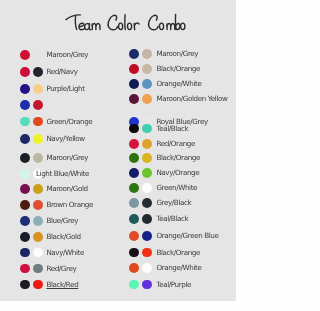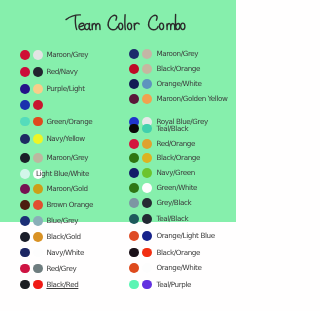--- a/index.html
+++ b/index.html
@@ -1,17 +1,17 @@
 <!DOCTYPE html>
 <html><head>
 <meta charset="utf-8">
 <style>
   html,body{margin:0;padding:0;}
   body{width:236px;height:311px;background:#fffefe;font-family:"Liberation Sans",sans-serif;overflow:hidden;}
-  .page{position:relative;width:236px;height:222px;background:#86efac;}
+  .page{position:relative;width:236px;height:301px;background:#e5e5e5;}
   .title-wrap{position:absolute;left:0;top:0;width:236px;height:40px;}
   .title-wrap svg{display:block;}
   .col{position:absolute;}
   .col-left{left:0;top:0;}
   .col-right{left:0;top:0;}
   .row{position:absolute;left:0;width:236px;height:11px;}
   .sw{position:absolute;top:0;width:9.9px;height:9.9px;border-radius:50%;}
   .lbl{position:absolute;top:0px;font-family:"DejaVu Sans",sans-serif;font-size:7.2px;letter-spacing:-0.4px;line-height:9.9px;color:#3c3c3c;white-space:nowrap;}
 </style>
 </head>
@@ -160,41 +160,41 @@
         <span class="lbl" style="left: 156.4px;">Red/Orange</span>
       </div>
       <div class="row" style="top: 153.2px;">
         <span class="sw" style="left: 128.7px; background: rgb(46, 117, 16);"></span>
         <span class="sw" style="left: 142.4px; background: rgb(220, 179, 33);"></span>
         <span class="lbl" style="left: 156.4px;">Black/Orange</span>
       </div>
       <div class="row" style="top: 167.9px;">
         <span class="sw" style="left: 128.7px; background: rgb(20, 27, 104);"></span>
         <span class="sw" style="left: 142.4px; background: rgb(108, 196, 46);"></span>
-        <span class="lbl" style="left: 156.4px;">Navy/Green</span>
+        <span class="lbl" style="left: 156.4px;">Navy/Orange</span>
       </div>
       <div class="row" style="top: 182.8px;">
         <span class="sw" style="left: 128.7px; background: rgb(46, 118, 20);"></span>
         <span class="sw" style="left: 142.4px; background: rgb(253, 253, 253);"></span>
         <span class="lbl" style="left: 156.4px;">Green/White</span>
       </div>
       <div class="row" style="top: 198.3px;">
         <span class="sw" style="left: 128.7px; background: rgb(125, 150, 163);"></span>
         <span class="sw" style="left: 142.4px; background: rgb(38, 43, 51);"></span>
         <span class="lbl" style="left: 156.4px;">Grey/Black</span>
       </div>
       <div class="row" style="top: 214.4px;">
         <span class="sw" style="left: 128.7px; background: rgb(30, 90, 92);"></span>
         <span class="sw" style="left: 142.4px; background: rgb(34, 41, 51);"></span>
         <span class="lbl" style="left: 156.4px;">Teal/Black</span>
       </div>
       <div class="row" style="top: 231px;">
         <span class="sw" style="left: 128.7px; background: rgb(222, 75, 37);"></span>
         <span class="sw" style="left: 142.4px; background: rgb(22, 34, 138);"></span>
-        <span class="lbl" style="left: 156.4px;">Orange/Light Blue</span>
+        <span class="lbl" style="left: 156.4px;">Orange/Green Blue</span>
       </div>
       <div class="row" style="top: 247.5px;">
         <span class="sw" style="left: 128.7px; background: rgb(26, 16, 24);"></span>
         <span class="sw" style="left: 142.4px; background: rgb(242, 47, 18);"></span>
         <span class="lbl" style="left: 156.4px;">Black/Orange</span>
       </div>
       <div class="row" style="top: 263.3px;">
         <span class="sw" style="left: 128.7px; background: rgb(222, 74, 28);"></span>
         <span class="sw" style="left: 142.4px; background: rgb(253, 253, 253);"></span>
         <span class="lbl" style="left: 156.4px;">Orange/White</span>

